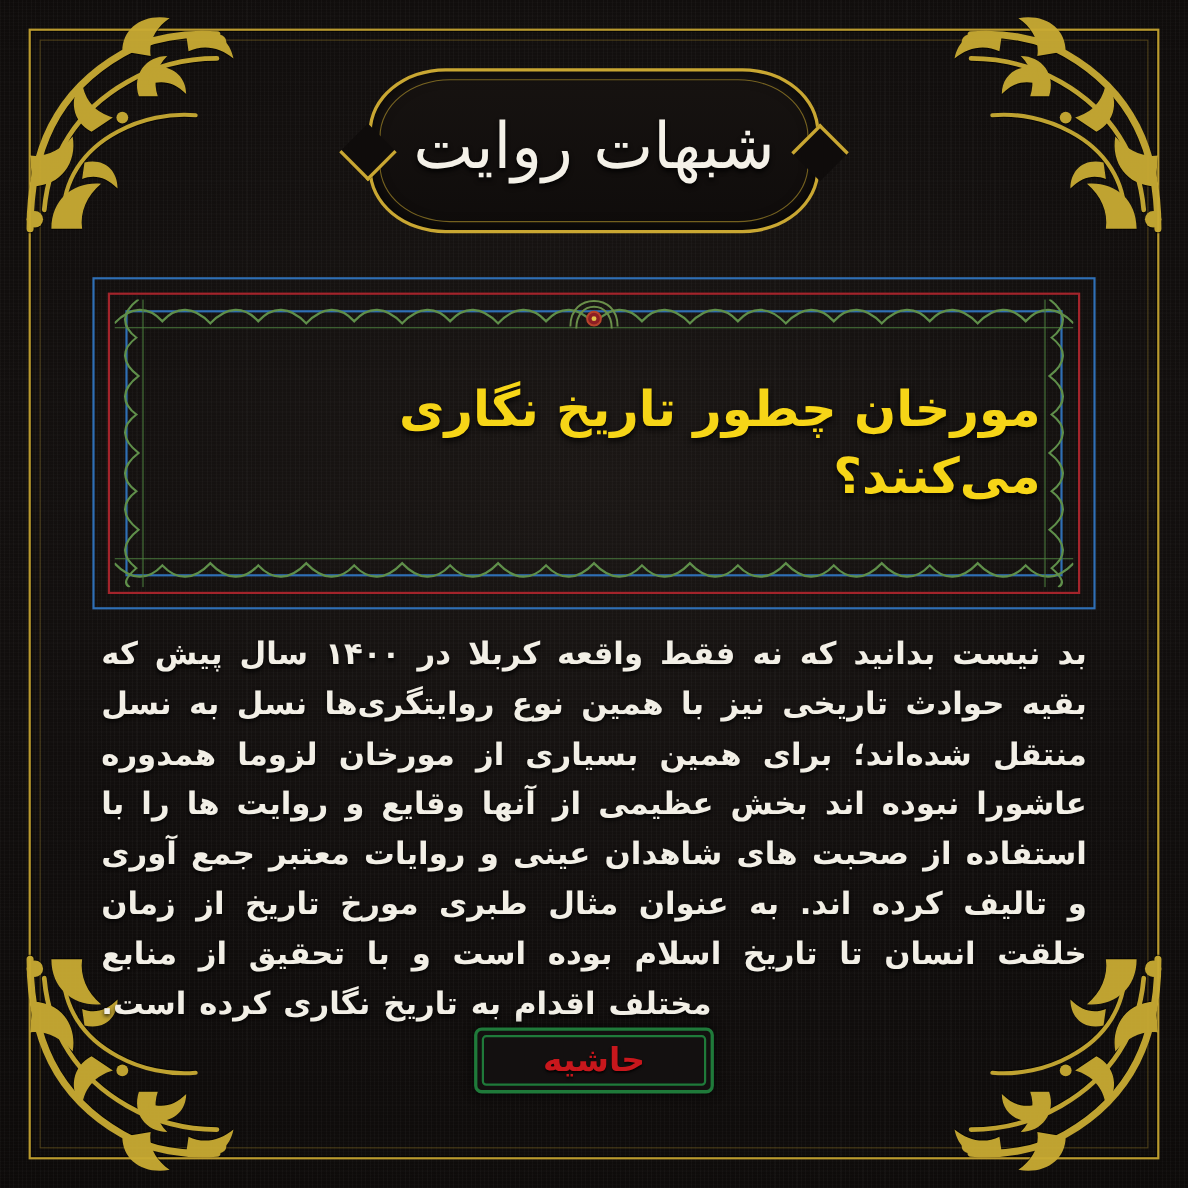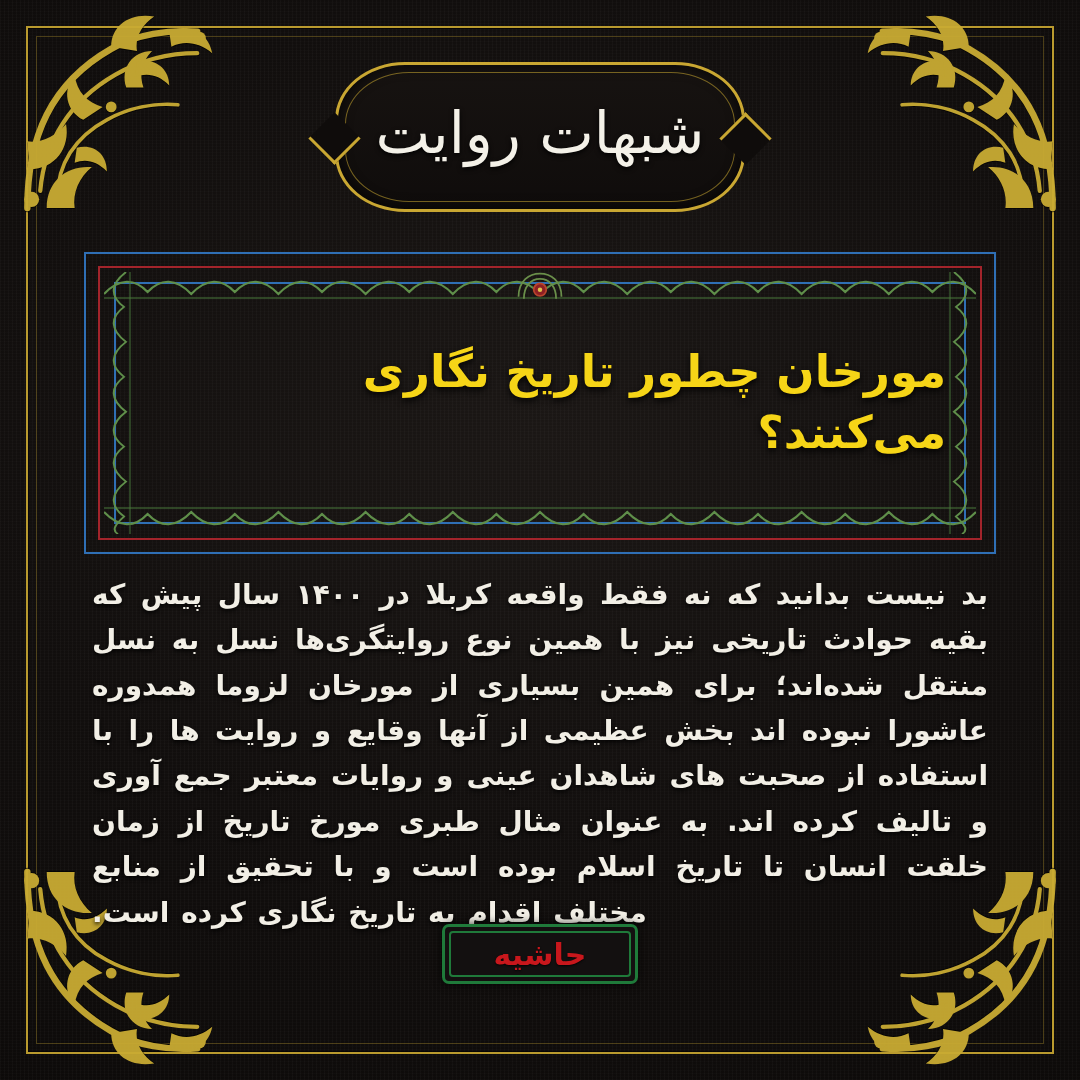--- a/index.html
+++ b/index.html
@@ -108,21 +108,21 @@
     text-align:justify;
     text-align-last:left;
     direction:rtl;
     text-shadow:0 2px 4px rgba(0,0,0,.85);
     word-spacing:2px;
   }
 
   
   .logo-stamp{
     position:absolute;left:50%;transform:translateX(-50%);
-    bottom:96px;width:196px;height:60px;
+    bottom:86px;width:196px;height:60px;padding-left:22px;
   }
   .logo-stamp .outer{
     position:absolute;inset:0;border:3px solid #1f7a3a;border-radius:7px;
     background:#131010;
     box-shadow:0 0 10px rgba(0,0,0,.75);
   }
   .logo-stamp .inner{
     position:absolute;left:7px;top:7px;right:7px;bottom:7px;
     border:2px solid #1f7a3a;border-radius:4px;
   }

